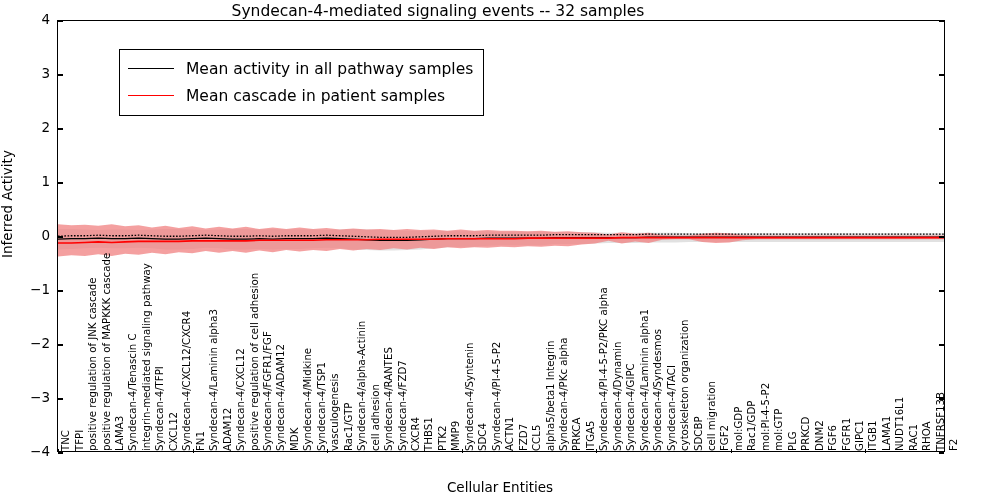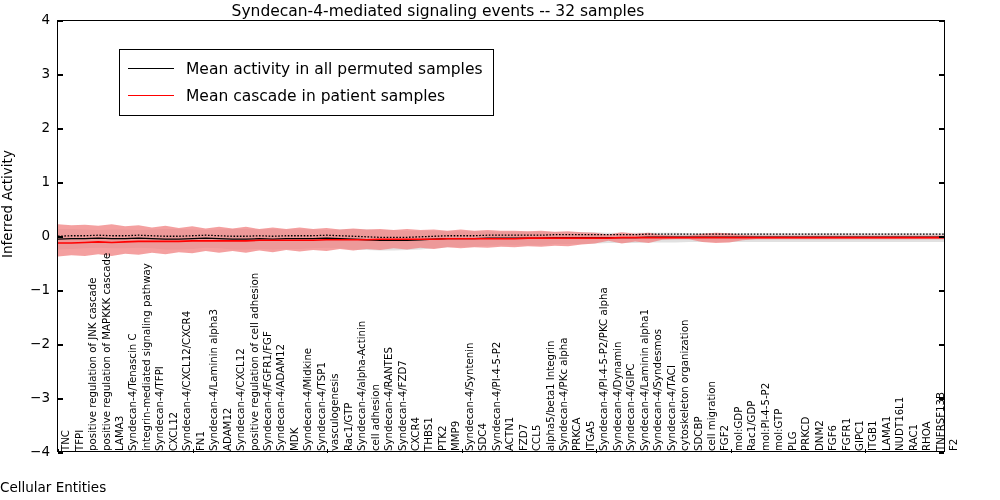--- a/index.html
+++ b/index.html
@@ -23,21 +23,21 @@
     position:absolute;left:-213px;top:196px;width:440px;text-align:center;
     transform:rotate(-90deg);transform-origin:center center;
     font-size:13.5px;color:#000;
   }
   .ytick{position:absolute;right:1004px;width:70px;text-align:right;font-size:13.5px;color:#000;}
   .ytickmark{position:absolute;left:0;width:5px;height:1.2px;background:#000;}
   .ytickmark.r{left:auto;right:0;}
 
   
   #xlabel{
-    position:absolute;left:0;top:479px;width:1000px;text-align:left;
+    position:absolute;left:0;top:479px;width:1000px;text-align:center;
     font-size:13.5px;color:#000;
   }
   #xticks{position:absolute;left:57px;top:453px;width:888px;height:0;}
   .xt{
     position:absolute;top:0;
     font-size:10.2px;color:#000;white-space:nowrap;
     transform:rotate(-90deg);transform-origin:left top;
     line-height:10.2px;
   }
   .xtm{position:absolute;top:0;width:1.2px;height:4px;background:#000;}
@@ -69,21 +69,21 @@
           <path d="M0.00 204.12 L13.45 205.20 L26.91 204.66 L40.36 205.74 L53.82 204.12 L67.27 206.28 L80.73 205.20 L94.18 207.36 L107.64 205.74 L121.09 207.90 L134.55 206.28 L148.00 208.44 L161.45 206.82 L174.91 208.44 L188.36 206.82 L201.82 208.98 L215.27 207.36 L228.73 208.98 L242.18 207.36 L255.64 208.98 L269.09 207.90 L282.55 209.52 L296.00 208.44 L309.45 209.52 L322.91 208.98 L336.36 210.06 L349.82 208.98 L363.27 210.06 L376.73 209.52 L390.18 210.60 L403.64 209.52 L417.09 210.60 L430.55 210.06 L444.00 210.60 L457.45 210.60 L470.91 211.14 L484.36 210.60 L497.82 211.68 L511.27 211.14 L524.73 212.22 L538.18 212.76 L551.64 214.38 L565.09 212.22 L578.55 213.84 L592.00 212.76 L605.45 214.92 L618.91 215.46 L632.36 215.46 L645.82 213.84 L659.27 212.76 L672.73 213.30 L686.18 214.92 L699.64 215.46 L713.09 215.46 L726.55 215.46 L740.00 215.46 L753.45 215.46 L766.91 215.46 L780.36 215.46 L793.82 215.46 L807.27 215.46 L820.73 215.46 L834.18 215.46 L847.64 215.46 L861.09 215.46 L874.55 215.46 L888.00 215.46 L888.00 219.24 L874.55 219.24 L861.09 219.24 L847.64 219.24 L834.18 219.24 L820.73 219.24 L807.27 219.24 L793.82 219.24 L780.36 219.24 L766.91 219.24 L753.45 219.24 L740.00 219.24 L726.55 219.24 L713.09 219.24 L699.64 219.24 L686.18 220.32 L672.73 222.48 L659.27 223.02 L645.82 221.94 L632.36 219.24 L618.91 219.24 L605.45 219.78 L592.00 223.02 L578.55 221.40 L565.09 223.56 L551.64 220.86 L538.18 223.56 L524.73 224.64 L511.27 226.26 L497.82 225.72 L484.36 226.80 L470.91 226.26 L457.45 227.34 L444.00 226.80 L430.55 227.88 L417.09 227.34 L403.64 228.42 L390.18 227.34 L376.73 228.96 L363.27 227.88 L349.82 229.50 L336.36 228.42 L322.91 230.04 L309.45 228.96 L296.00 230.58 L282.55 228.96 L269.09 231.12 L255.64 230.04 L242.18 231.66 L228.73 230.04 L215.27 232.20 L201.82 230.58 L188.36 232.74 L174.91 231.12 L161.45 232.74 L148.00 231.12 L134.55 233.28 L121.09 232.20 L107.64 234.36 L94.18 232.74 L80.73 234.90 L67.27 233.82 L53.82 235.98 L40.36 234.36 L26.91 235.98 L13.45 235.44 L0.00 236.52 Z" fill="#f08080" fill-opacity="0.75" stroke="none"></path>
         </g>
       <path id="pPerm" fill="none" stroke="#000000" stroke-width="1.3" d="M0.00 219.24 L13.45 218.70 L26.91 218.70 L40.36 218.16 L53.82 218.70 L67.27 218.70 L80.73 218.16 L94.18 218.70 L107.64 219.24 L121.09 219.24 L134.55 218.70 L148.00 218.16 L161.45 218.70 L174.91 219.24 L188.36 219.24 L201.82 218.70 L215.27 219.24 L228.73 218.70 L242.18 218.70 L255.64 218.70 L269.09 218.16 L282.55 218.70 L296.00 219.24 L309.45 219.78 L322.91 220.32 L336.36 220.32 L349.82 220.32 L363.27 219.78 L376.73 219.24 L390.18 218.70 L403.64 218.70 L417.09 218.70 L430.55 218.16 L444.00 218.16 L457.45 218.16 L470.91 218.16 L484.36 218.16 L497.82 217.62 L511.27 217.62 L524.73 217.62 L538.18 217.62 L551.64 217.62 L565.09 217.62 L578.55 217.62 L592.00 217.08 L605.45 217.08 L618.91 217.08 L632.36 217.08 L645.82 217.08 L659.27 217.08 L672.73 217.08 L686.18 217.08 L699.64 217.08 L713.09 217.08 L726.55 217.08 L740.00 217.08 L753.45 217.08 L766.91 217.08 L780.36 217.08 L793.82 217.08 L807.27 217.08 L820.73 217.08 L834.18 217.08 L847.64 217.08 L861.09 217.08 L874.55 217.08 L888.00 217.08"></path>
       <path id="pPermDot" fill="none" stroke="#000000" stroke-width="1.3" stroke-dasharray="1.6 1.6" d="M0.00 216.27 L13.45 215.73 L26.91 215.73 L40.36 215.19 L53.82 215.73 L67.27 215.73 L80.73 215.19 L94.18 215.73 L107.64 216.27 L121.09 216.27 L134.55 215.73 L148.00 215.19 L161.45 215.73 L174.91 216.27 L188.36 216.27 L201.82 215.73 L215.27 216.27 L228.73 215.73 L242.18 215.73 L255.64 215.73 L269.09 215.19 L282.55 215.73 L296.00 216.27 L309.45 216.81 L322.91 217.35 L336.36 217.35 L349.82 217.35 L363.27 216.81 L376.73 216.27 L390.18 215.73 L403.64 215.73 L417.09 215.73 L430.55 215.19 L444.00 215.19 L457.45 215.19 L470.91 215.19 L484.36 215.19 L497.82 214.65 L511.27 214.65 L524.73 214.65 L538.18 214.65 L551.64 214.65 L565.09 214.65 L578.55 214.65 L592.00 214.11 L605.45 214.11 L618.91 214.11 L632.36 214.11 L645.82 214.11 L659.27 214.11 L672.73 214.11 L686.18 214.11 L699.64 214.11 L713.09 214.11 L726.55 214.11 L740.00 214.11 L753.45 214.11 L766.91 214.11 L780.36 214.11 L793.82 214.11 L807.27 214.11 L820.73 214.11 L834.18 214.11 L847.64 214.11 L861.09 214.11 L874.55 214.11 L888.00 214.11"></path>
       <path id="pPat" fill="none" stroke="#ff0000" stroke-width="1.6" d="M0.00 223.02 L13.45 223.02 L26.91 222.48 L40.36 221.94 L53.82 222.48 L67.27 221.94 L80.73 221.40 L94.18 221.40 L107.64 221.40 L121.09 221.40 L134.55 220.86 L148.00 220.86 L161.45 220.86 L174.91 220.86 L188.36 220.86 L201.82 220.32 L215.27 220.32 L228.73 220.32 L242.18 220.32 L255.64 220.32 L269.09 219.78 L282.55 219.78 L296.00 219.78 L309.45 219.78 L322.91 219.24 L336.36 219.24 L349.82 219.24 L363.27 219.24 L376.73 219.24 L390.18 218.70 L403.64 218.70 L417.09 218.70 L430.55 218.70 L444.00 218.70 L457.45 218.70 L470.91 218.16 L484.36 218.16 L497.82 218.16 L511.27 218.16 L524.73 218.16 L538.18 218.16 L551.64 218.16 L565.09 217.62 L578.55 217.62 L592.00 217.62 L605.45 217.62 L618.91 217.62 L632.36 217.62 L645.82 217.62 L659.27 217.62 L672.73 217.62 L686.18 217.62 L699.64 217.62 L713.09 217.62 L726.55 217.62 L740.00 217.62 L753.45 217.62 L766.91 217.62 L780.36 217.62 L793.82 217.62 L807.27 217.62 L820.73 217.62 L834.18 217.62 L847.64 217.62 L861.09 217.62 L874.55 217.62 L888.00 217.62"></path>
     </svg>
 
     <div id="legend">
       <div class="lgrow">
         <span class="lgline"></span>
-        <span class="lgtxt">Mean activity in all permuted samples</span>
+        <span class="lgtxt">Mean activity in all pathway samples</span>
       </div>
       <div class="lgrow">
         <span class="lgline red"></span>
         <span class="lgtxt">Mean cascade in patient samples</span>
       </div>
     </div>
   <div class="ytickmark" style="top: -0.6px;"></div>
       <div class="ytickmark r" style="top: -0.6px;"></div>
       <div class="ytickmark" style="top: 53.4px;"></div>
       <div class="ytickmark r" style="top: 53.4px;"></div>

